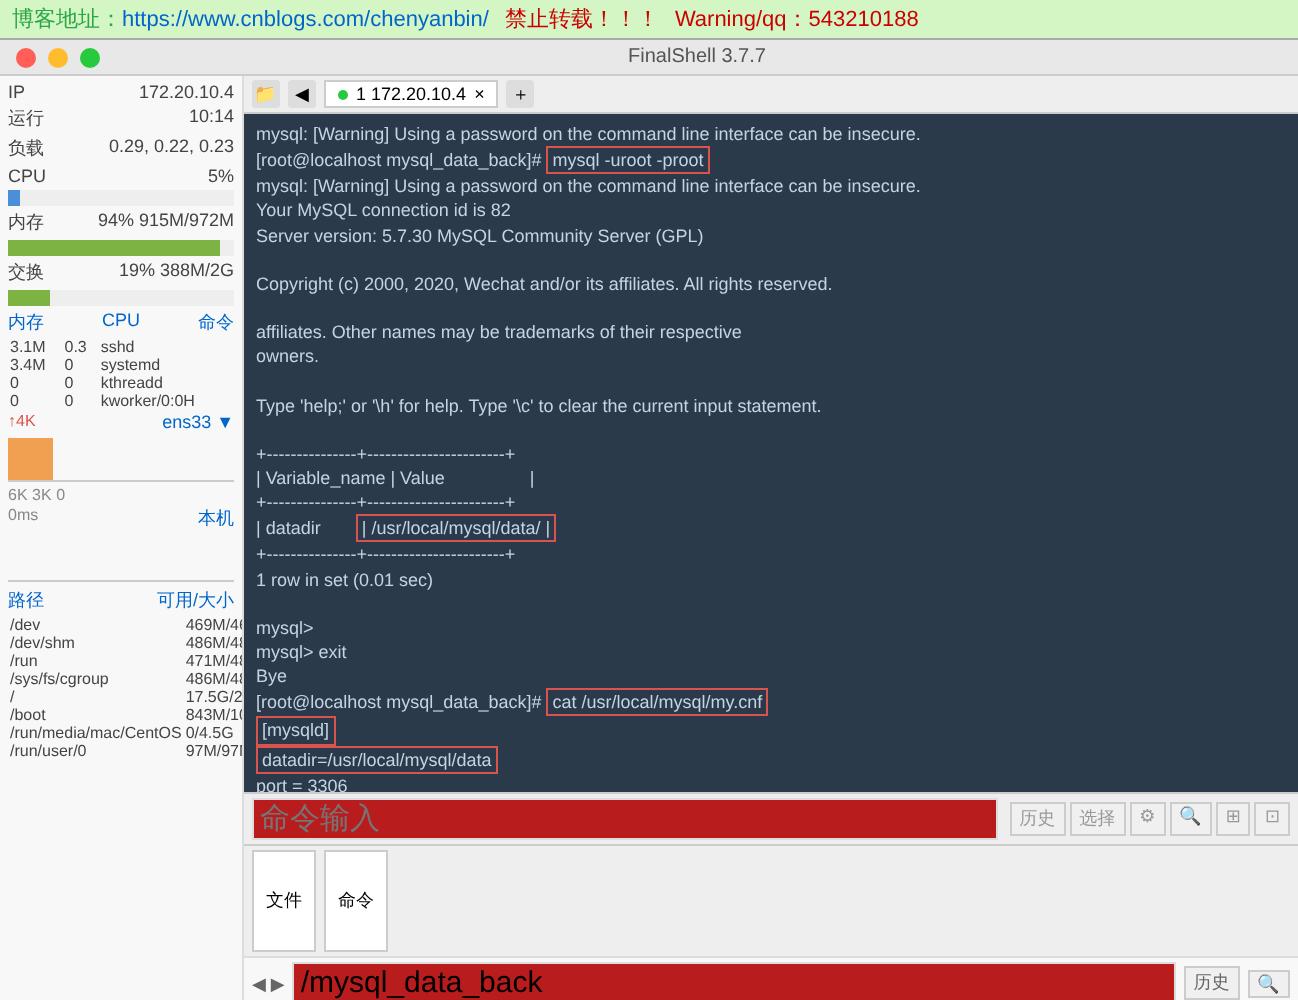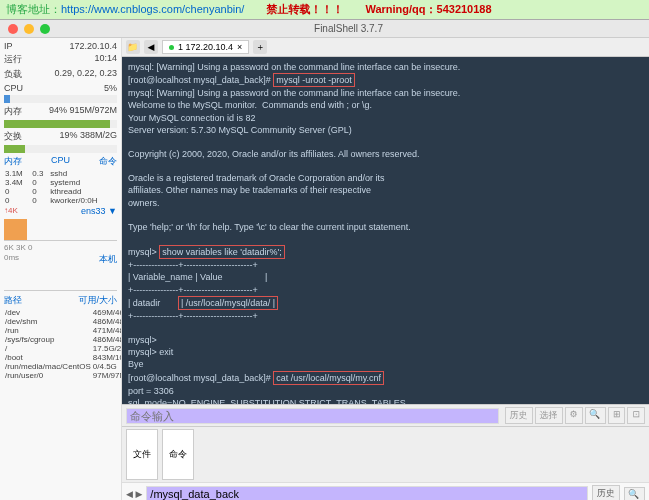--- a/index.html
+++ b/index.html
@@ -1,19 +1,19 @@
 <!DOCTYPE html>
 <html><head>
 <meta charset="utf-8">
 <style>
 *{margin:0;padding:0;box-sizing:border-box;font-family:Arial,sans-serif}
 body{width:649px;height:500px;background:#f5f5f5;font-size:10px;overflow:hidden}
-.banner{background:#d4f5c4;padding:2px 6px;font-size:11px;color:#28a745;border-bottom:1px solid #aaa;display:flex;align-items:flex-end;gap:22px}
+.banner{background:#d4f5c4;padding:2px 6px;font-size:11px;color:#28a745;border-bottom:1px solid #aaa;display:flex;align-items:flex-end;gap:8px}
 .banner .blue{color:#0066cc}
-.banner .red{color:#cc0000;font-weight:bold}
+.banner .red{color:#cc0000;font-weight:normal}
 .titlebar{background:#e8e8e8;border-bottom:1px solid #ccc;padding:3px 8px;display:flex;align-items:center;gap:6px}
 .tbtn{width:10px;height:10px;border-radius:50%}
 .r{background:#ff5f56}.y{background:#ffbd2e}.g{background:#27c93f}
 .title{flex:1;text-align:center;color:#555;font-size:10px}
 .main{display:flex;height:calc(100% - 34px)}
 .side{width:122px;background:#f8f8f8;border-right:1px solid #ddd;font-size:9px;color:#444;padding:2px 4px;overflow:hidden}
 .side .hdr{font-weight:bold;color:#333;margin:2px 0}
 .side .row{display:flex;justify-content:space-between;padding:1px 0}
 .side .bar{height:8px;background:#eee;margin:1px 0;position:relative}
 .side .bar .fill{height:100%;background:#4a90d9}
@@ -30,21 +30,21 @@
 .dot{width:5px;height:5px;background:#27c93f;border-radius:50%}
 .term{flex:1;background:#2b3a4a;color:#c5d4e3;font-family:'Courier New',monospace;font-size:9px;padding:4px 6px;overflow:auto;line-height:1.35}
 .term .rb{border:1px solid #d9534f;padding:0 2px;display:inline-block}
 .term .line{white-space:pre}
 .cmdbar{background:#eee;border-top:1px solid #ccc;padding:2px 4px;font-size:9px;color:#999;display:flex;align-items:center;gap:6px}
 .btns{display:flex;gap:2px}
 .sbtn{background:#f0f0f0;border:1px solid #ccc;padding:1px 4px;font-size:9px;cursor:pointer}
 .ftabs{background:#eee;border-top:1px solid #ccc;padding:2px 4px;display:flex;align-items:center;gap:4px}
 .ftab{background:#fff;border:1px solid #ccc;padding:18px 6px;font-size:9px}
 .pathbar{background:#f8f8f8;border-top:1px solid #ddd;padding:2px 4px;font-size:9px;color:#666;display:flex;align-items:center;gap:4px}
-.pinp{flex:1;border:1px solid #ddd;padding:1px 3px;font-size:11px;background:#c4b5fd}
+.pinp{flex:1;border:1px solid #ddd;padding:1px 3px;font-size:15px;background:#b91c1c}
 </style>
 </head>
 <body>
 
 <div class="banner">
   <span><span>博客地址：</span><span class="blue">https://www.cnblogs.com/chenyanbin/</span></span>
   <span class="red">禁止转载！！！</span>
   <span class="red"><span>Warning/qq：</span><span>543210188</span></span>
 </div>
 
@@ -181,43 +181,43 @@
           <span>1 172.20.10.4</span>
           <span>×</span>
         </span>
     <span class="navbtn">＋</span>
   </div>
 
   <div class="term">
 <div class="line">mysql: [Warning] Using a password on the command line interface can be insecure.</div>
 <div class="line"><span>[root@localhost mysql_data_back]# </span><span class="rb">mysql -uroot -proot</span></div>
 <div class="line">mysql: [Warning] Using a password on the command line interface can be insecure.</div>
-<div class="line">Welcome to the MySQL monitor.  Commands end with ; or \g.</div>
 <div class="line">Your MySQL connection id is 82</div>
 <div class="line">Server version: 5.7.30 MySQL Community Server (GPL)</div>
 <div class="line"> </div>
-<div class="line">Copyright (c) 2000, 2020, Oracle and/or its affiliates. All owners reserved.</div>
-<div class="line"> </div>
-<div class="line">Oracle is a registered trademark of Oracle Corporation and/or its</div>
+<div class="line">Copyright (c) 2000, 2020, Wechat and/or its affiliates. All rights reserved.</div>
+<div class="line"> </div>
 <div class="line">affiliates. Other names may be trademarks of their respective</div>
 <div class="line">owners.</div>
 <div class="line"> </div>
 <div class="line">Type 'help;' or '\h' for help. Type '\c' to clear the current input statement.</div>
 <div class="line"> </div>
-<div class="line"><span>mysql&gt; </span><span class="rb">show variables like 'datadir%';</span></div>
 <div class="line">+---------------+-----------------------+</div>
 <div class="line">| Variable_name | Value                 |</div>
 <div class="line">+---------------+-----------------------+</div>
 <div class="line"><span>| datadir       </span><span class="rb">| /usr/local/mysql/data/ |</span></div>
 <div class="line">+---------------+-----------------------+</div>
+<div class="line">1 row in set (0.01 sec)</div>
 <div class="line"> </div>
 <div class="line">mysql&gt; </div>
 <div class="line">mysql&gt; exit</div>
 <div class="line">Bye</div>
 <div class="line"><span>[root@localhost mysql_data_back]# </span><span class="rb">cat /usr/local/mysql/my.cnf</span></div>
+<div class="line"><span class="rb">[mysqld]</span></div>
+<div class="line"><span class="rb">datadir=/usr/local/mysql/data</span></div>
 <div class="line">port = 3306</div>
 <div class="line">sql_mode=NO_ENGINE_SUBSTITUTION,STRICT_TRANS_TABLES</div>
 
   </div>
 
   <div class="cmdbar">
     <input class="pinp" placeholder="命令输入" style="">
     <span class="btns">
       <span class="sbtn">历史</span>
       <span class="sbtn">选择</span>

